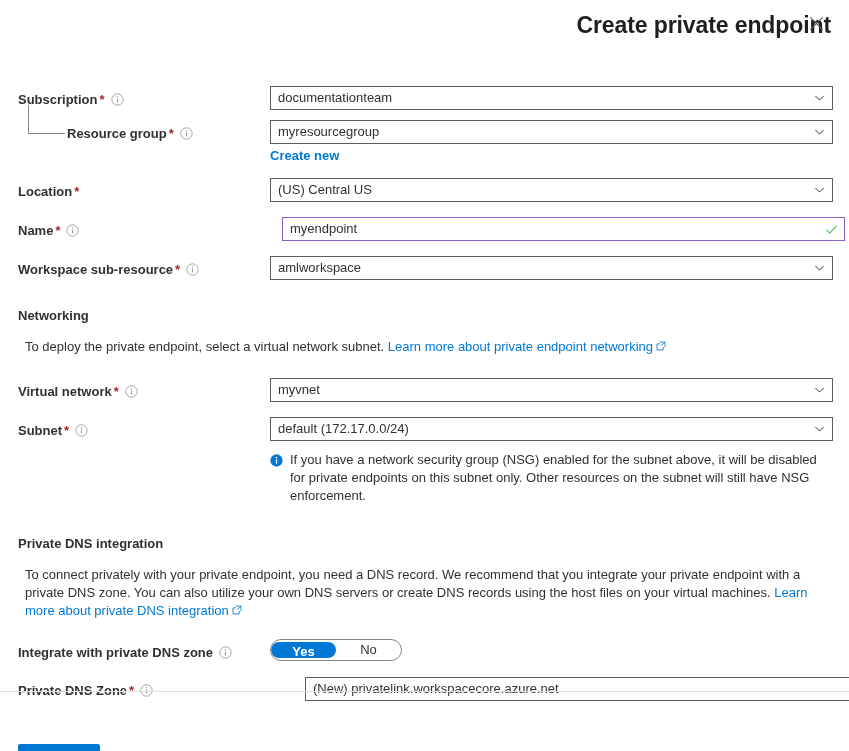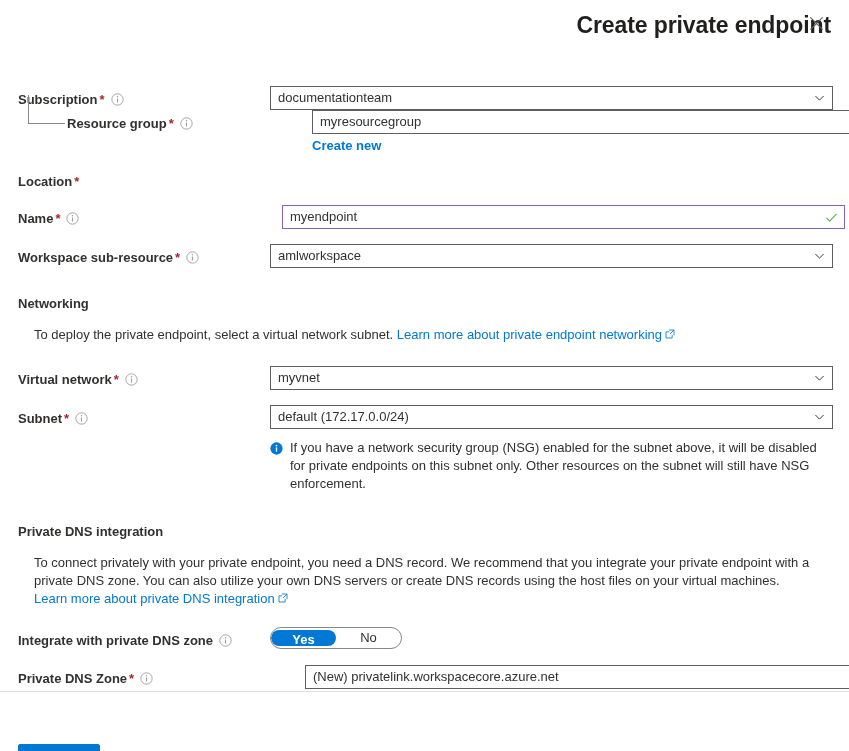--- a/index.html
+++ b/index.html
@@ -174,21 +174,21 @@
     font-size: 13px;
     font-weight: 600;
     color: #323130;
     margin: 0;
     line-height: 18px;
   }
   .section-para {
     font-size: 13px;
     color: #323130;
     line-height: 18px;
-    margin: 16px;
+    margin: 7px;
   }
   .inline-link {
     color: #0078d4;
     text-decoration: none;
     cursor: pointer;
   }
   .ext-icon {
     display: inline-block;
     width: 10px;
     height: 10px;
@@ -318,21 +318,21 @@
         <span class="value">documentationteam</span>
         <span class="chevron">
           <svg viewBox="0 0 12 12" width="11" height="11" aria-hidden="true">
             <path d="M1.5 3.8 L6 8.3 L10.5 3.8" stroke="currentColor" stroke-width="1.05" fill="none"></path>
           </svg>
         </span>
       </div>
     </div>
   </div>
 
-  <div class="form-row" style="gap:42px;">
+  <div class="form-row" style="margin-top:10px;">
     <div class="label-col">
       <div class="indent-wrap">
         <span class="tree-line"></span>
         <span class="field-label"><span>Resource group</span><span class="req">*</span><span class="info-icon"><svg viewBox="0 0 14 14" width="13" height="13" aria-hidden="true">
               <circle cx="7" cy="7" r="6.1" fill="none" stroke="#a19f9d" stroke-width="1"></circle>
               <circle cx="7" cy="4.1" r="0.8" fill="#a19f9d"></circle>
               <rect x="6.4" y="5.9" width="1.2" height="4.3" fill="#a19f9d"></rect>
             </svg></span></span>
       </div>
     </div>
@@ -345,20 +345,30 @@
           </svg>
         </span>
       </div>
       <a class="create-new-link">Create new</a>
     </div>
   </div>
 
   <div class="form-row" style="margin-top:14px;">
     <div class="label-col">
       <span class="field-label"><span>Location</span><span class="req">*</span></span>
+    </div>
+    <div class="field-col">
+      <div class="control">
+        <span class="value">(US) Central US</span>
+        <span class="chevron">
+          <svg viewBox="0 0 12 12" width="11" height="11" aria-hidden="true">
+            <path d="M1.5 3.8 L6 8.3 L10.5 3.8" stroke="currentColor" stroke-width="1.05" fill="none"></path>
+          </svg>
+        </span>
+      </div>
     </div>
   </div>
 
   <div class="form-row" style="margin-top:15px;gap:12px;">
     <div class="label-col">
       <span class="field-label"><span>Name</span><span class="req">*</span><span class="info-icon"><svg viewBox="0 0 14 14" width="13" height="13" aria-hidden="true">
             <circle cx="7" cy="7" r="6.1" fill="none" stroke="#a19f9d" stroke-width="1"></circle>
             <circle cx="7" cy="4.1" r="0.8" fill="#a19f9d"></circle>
             <rect x="6.4" y="5.9" width="1.2" height="4.3" fill="#a19f9d"></rect>
           </svg></span></span>

